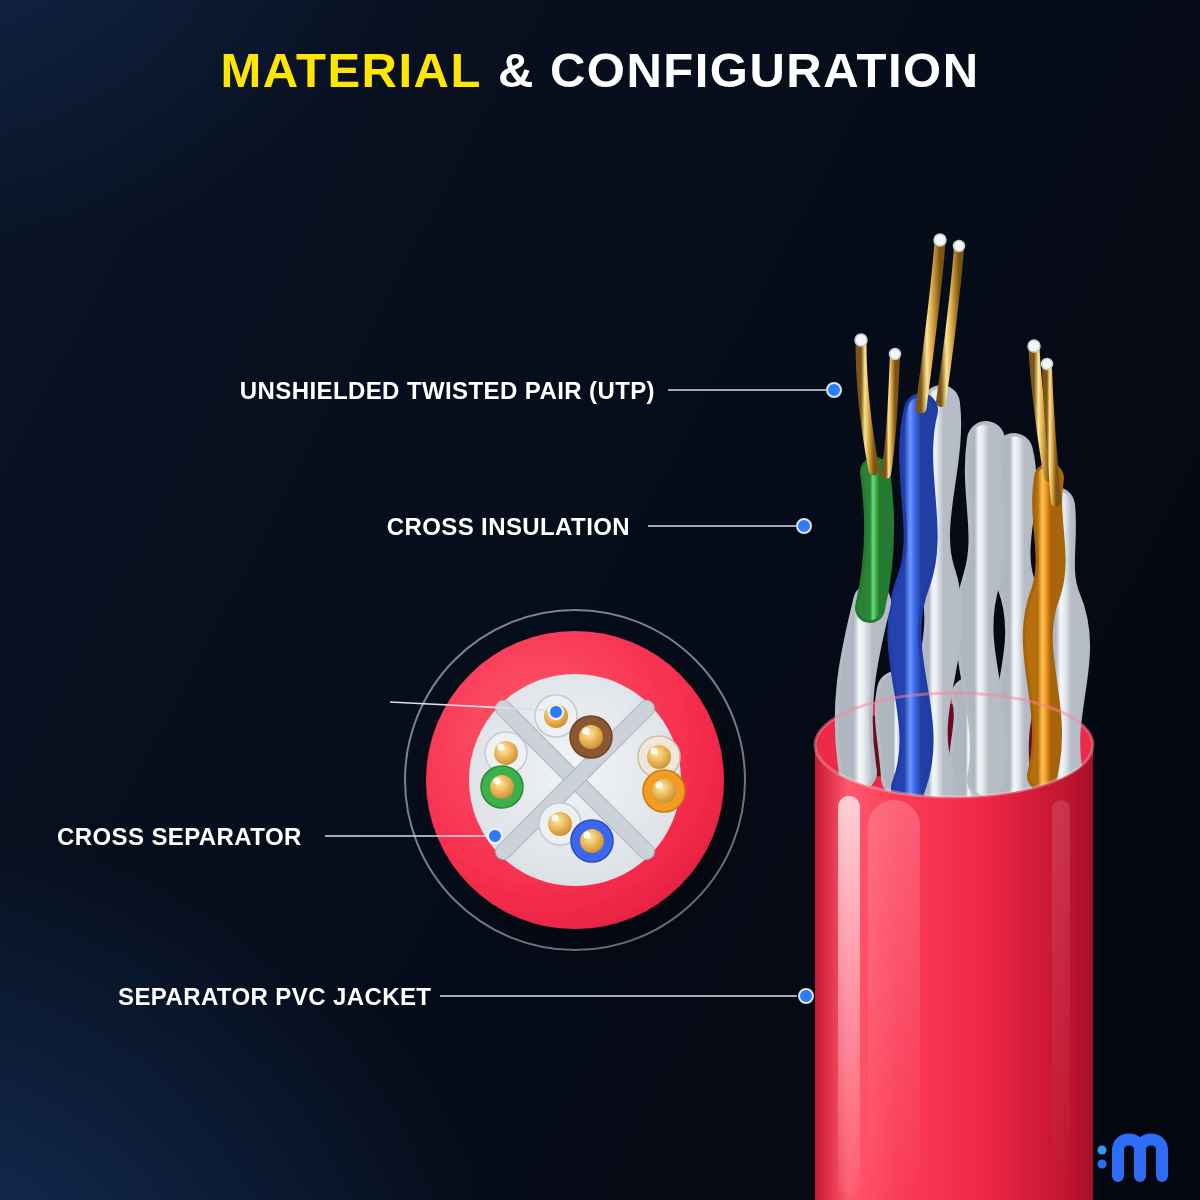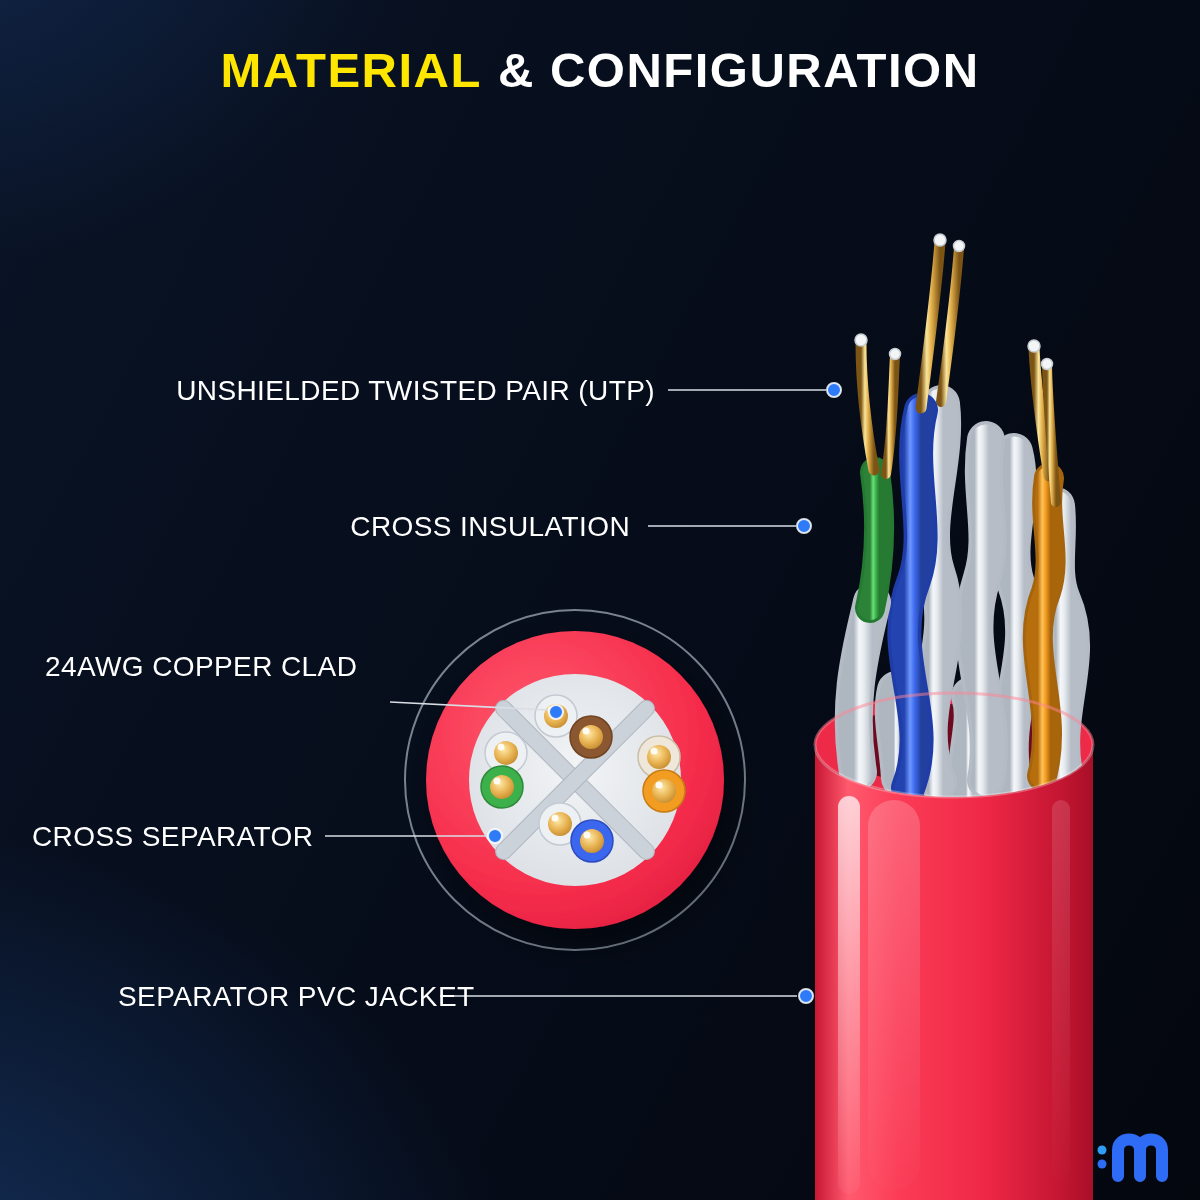--- a/index.html
+++ b/index.html
@@ -12,21 +12,21 @@
       linear-gradient(118deg,#0a1426 0%,#060d1b 45%,#04070e 100%);
   }
   svg{position:absolute;left:0;top:0;}
   .title{
     position:absolute;top:42px;left:0;width:100%;
     text-align:center;font-size:49px;font-weight:800;letter-spacing:1.5px;
     color:#ffffff;margin:0;white-space:nowrap;
   }
   .title .hl{color:#ffe600;margin-right:16px;}
   .callout-label{
-    position:absolute;color:#ffffff;font-weight:400;font-size:28px;
+    position:absolute;color:#ffffff;font-weight:700;font-size:24px;
     letter-spacing:.4px;white-space:nowrap;line-height:30px;
   }
   .align-right{text-align:right;}
   .two-line span{display:block;}
   
   .w-back{stroke:#b4bbc5;stroke-width:38;fill:none;stroke-linecap:round}
   .w-front{stroke:url(#whiteWire);stroke-width:31;fill:none;stroke-linecap:round}
   .b-back{stroke:#1f3da8;stroke-width:34;fill:none;stroke-linecap:round}
   .b-front{stroke:url(#blueWire);stroke-width:27;fill:none;stroke-linecap:round}
   .gr-back{stroke:#257a31;stroke-width:30;fill:none;stroke-linecap:round}
@@ -221,20 +221,19 @@
     </g>
   </svg>
 
   <h1 class="title"><span class="hl">MATERIAL</span><span>&amp; CONFIGURATION</span></h1>
 
   <div class="callout-label align-right" style="right:545px;top:376px;">UNSHIELDED TWISTED PAIR (UTP)</div>
 
   <div class="callout-label align-right" style="right:570px;top:512px;">CROSS INSULATION</div>
 
   <div class="callout-label two-line" style="left:45px;top:652px;">
-    <span>24AWG COPPER CLAD</span>
   </div>
 
-  <div class="callout-label" style="left:32px;top:822px;">CROSS SEPARATOR</div>
+  <div class="callout-label" style="left:57px;top:822px;">CROSS SEPARATOR</div>
 
   <div class="callout-label" style="left:118px;top:982px;">SEPARATOR PVC JACKET</div>
 
 </div>
 
 </body></html>

